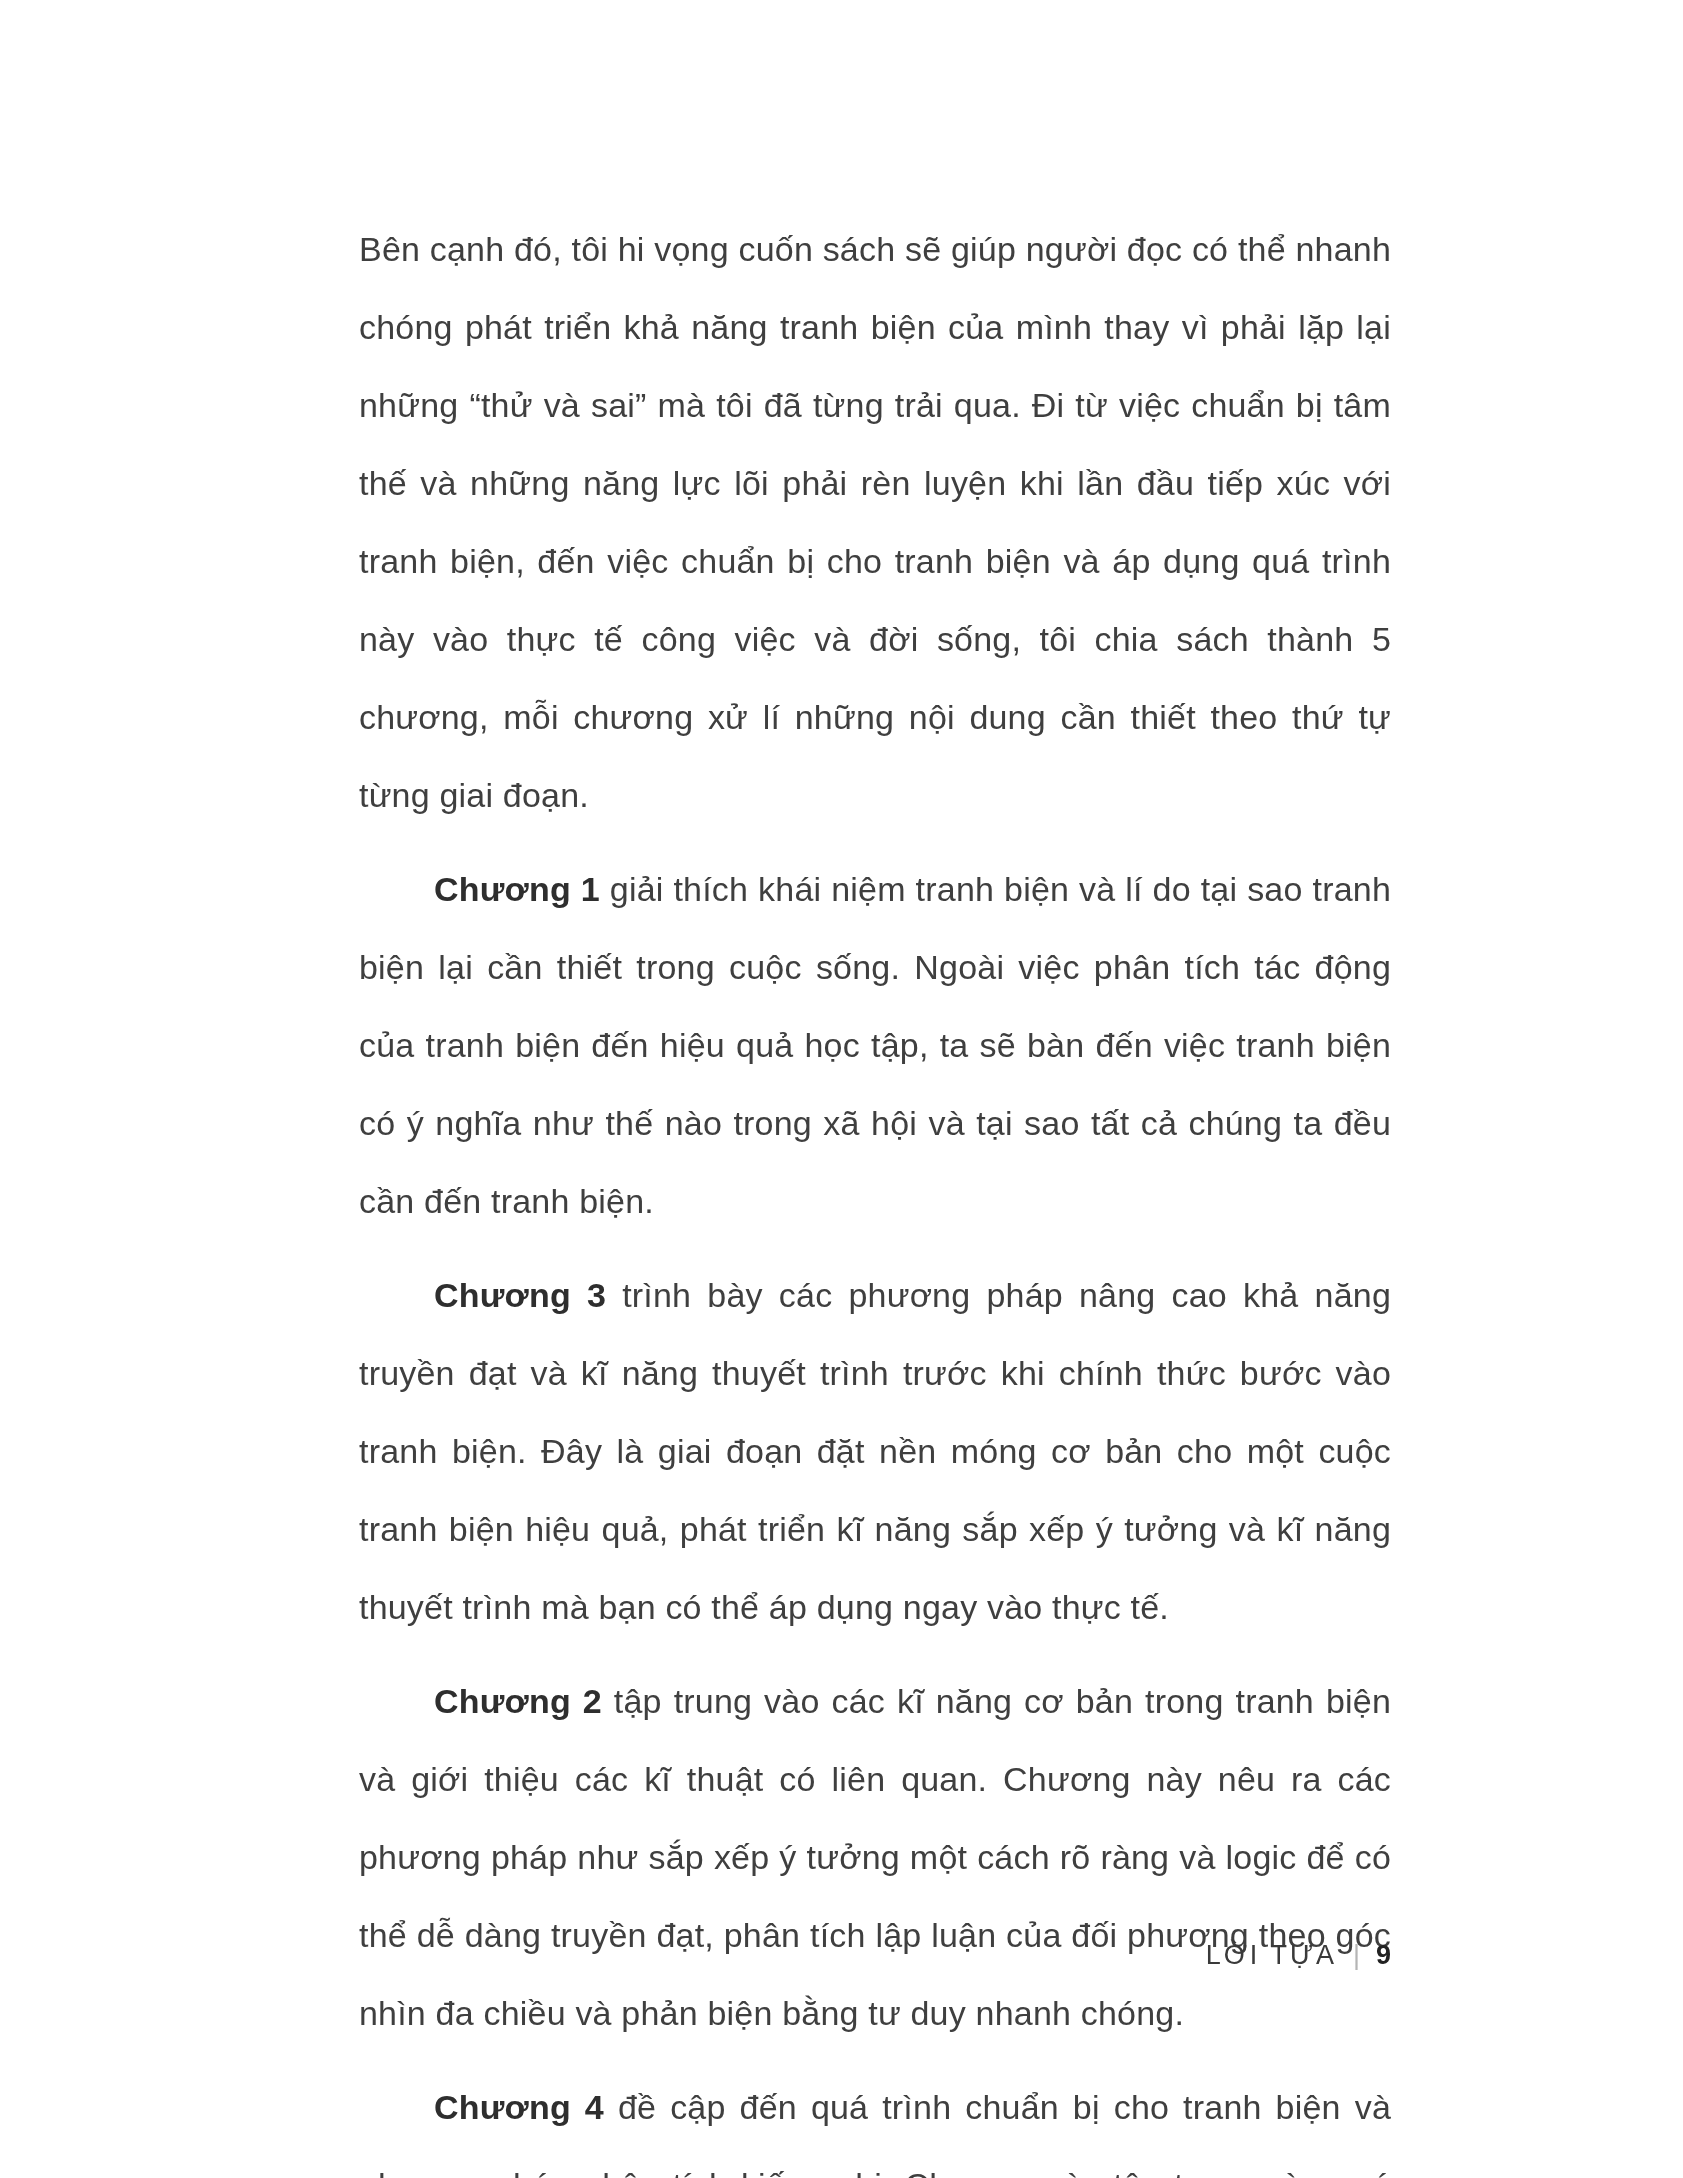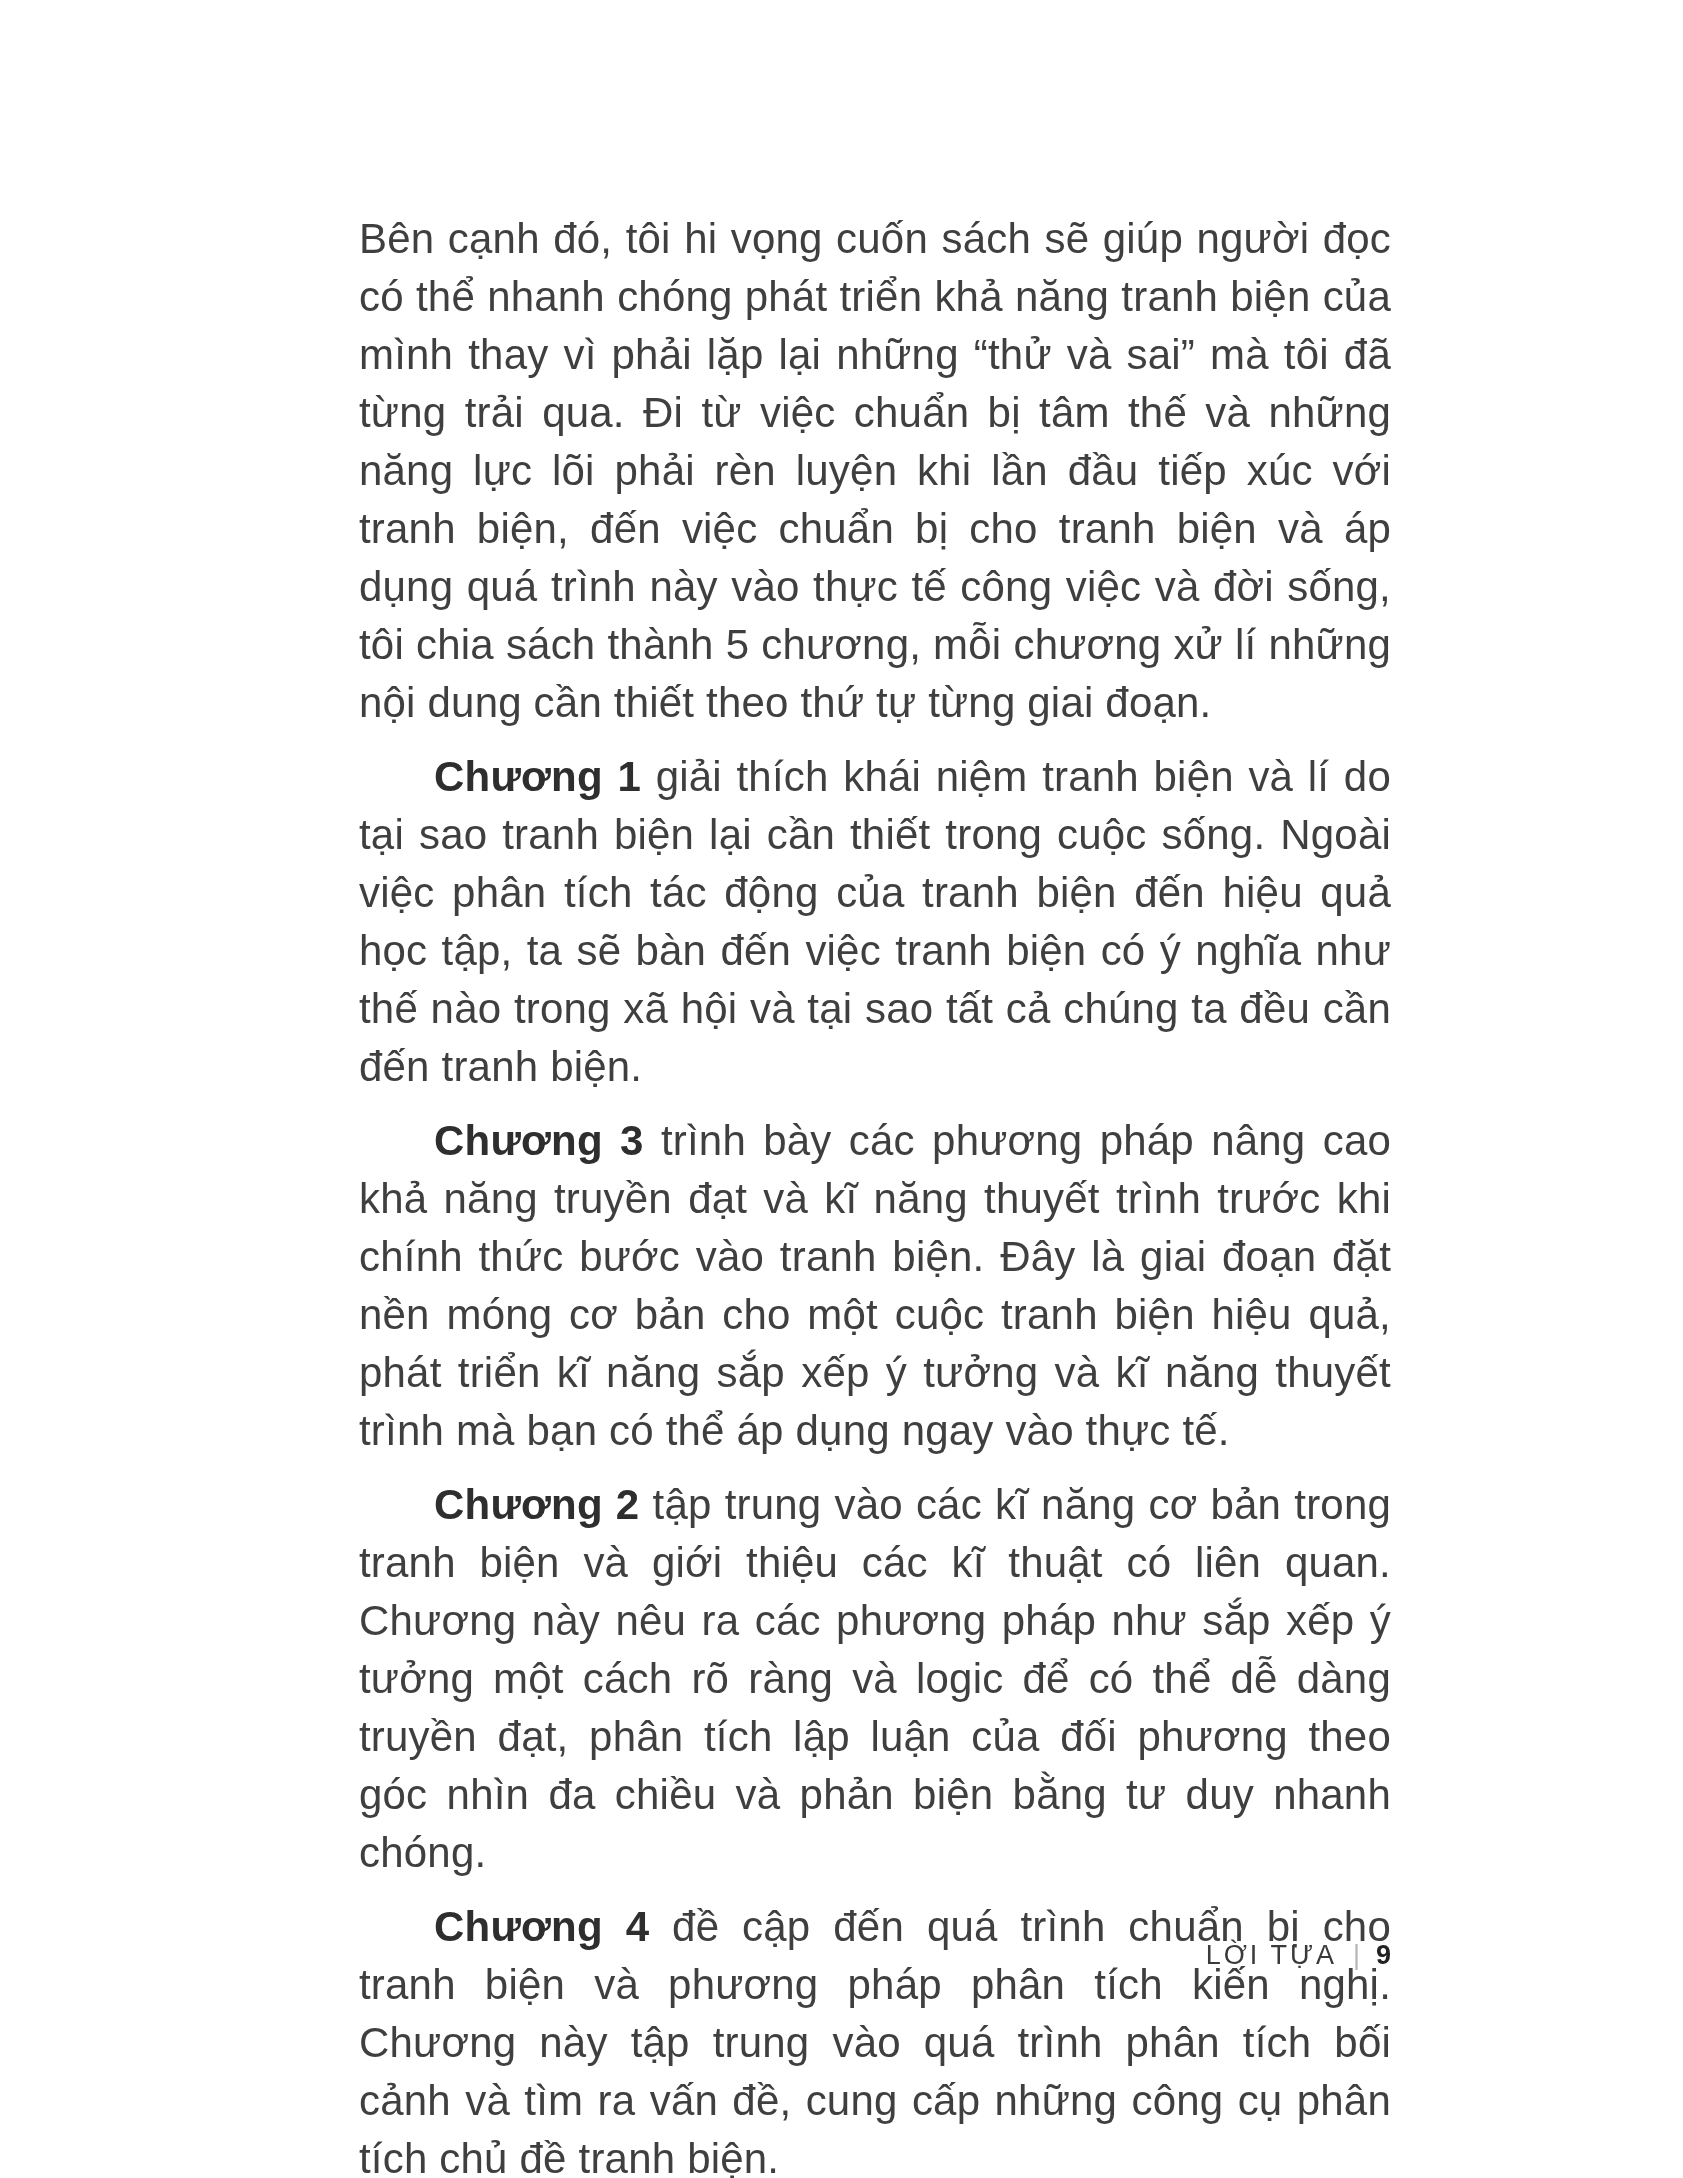--- a/index.html
+++ b/index.html
@@ -22,22 +22,22 @@
     background: #ffffff;
   }
   .content {
     position: absolute;
     left: 359px;
     top: 210px;
     width: 1032px;
   }
   p.para {
     margin: 0 0 16px 0;
-    font-size: 42px;
-    line-height: 58px;
+    font-size: 34px;
+    line-height: 78px;
     text-align: justify;
     letter-spacing: 0.2px;
     color: #3f3f3f;
   }
   p.para.indented {
     text-indent: 75px;
   }
   .lead {
     font-weight: 700;
     color: #2e2e2e;

